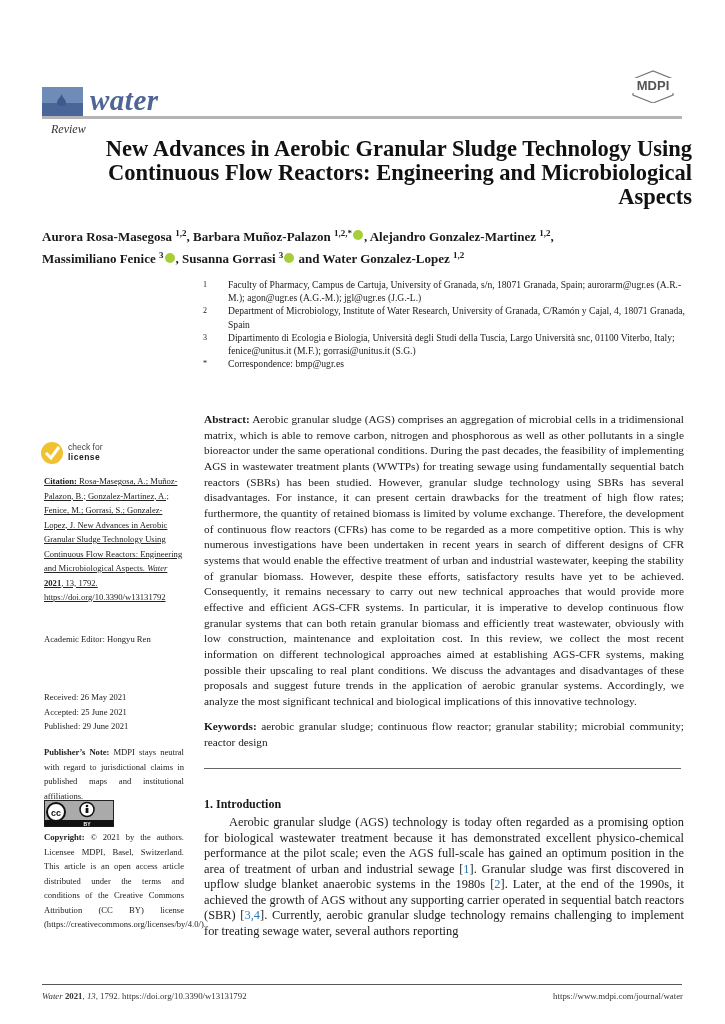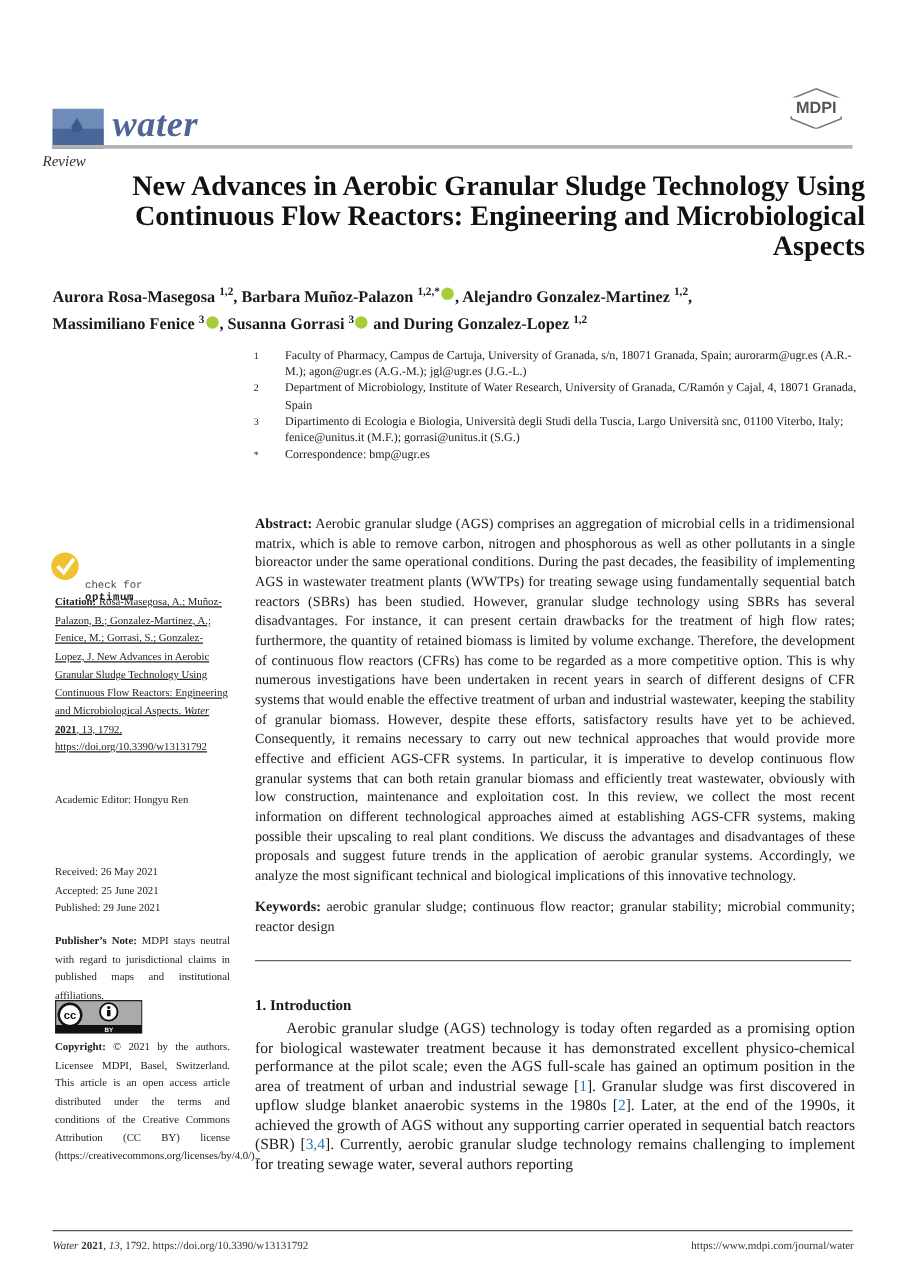--- a/index.html
+++ b/index.html
@@ -8,41 +8,41 @@
   .abs { position: absolute; }
 
   
   .logo-box { left: 42px; top: 87px; width: 41px; height: 32px; background: #6f8bb8; overflow: hidden; }
   .logo-box .wave { position: absolute; left: 0; top: 16px; width: 41px; height: 16px; background: #4a6699; }
   .logo-box .drop { position: absolute; left: 15px; top: 7px; width: 9px; height: 12px; }
   .journal-name { left: 90px; top: 84px; font-size: 29px; font-style: italic; font-weight: bold; color: #4f6596; letter-spacing: 0.5px; }
   .mdpi-logo { left: 627px; top: 67px; width: 52px; height: 36px; }
   .header-rule { left: 42px; top: 116px; width: 640px; height: 3px; background: #b4b4b4; }
 
-  .article-type { left: 34px; top: 122px; font-size: 12px; font-style: italic; color: #333; }
+  .article-type { left: 51px; top: 122px; font-size: 12px; font-style: italic; color: #333; }
   .title { left: 42px; top: 137px; width: 650px; font-size: 22.5px; font-weight: bold; line-height: 24px; color: #111; text-align: right; }
   .authors { left: 42px; top: 224px; width: 650px; font-size: 13px; font-weight: bold; line-height: 18px; }
   .authors sup { font-size: 9px; font-weight: bold; }
   .orcid { display: inline-block; width: 10px; height: 10px; border-radius: 50%; background: #a6ce39; vertical-align: 1px; margin: 0 1px; }
 
   .affils { left: 200px; top: 278px; width: 490px; font-size: 9.6px; line-height: 13.2px; }
   .affil-row { display: flex; }
   .affil-mark { width: 25px; flex: none; font-size: 8px; padding-left: 3px; }
   .affil-text { flex: 1; }
 
   .abstract { left: 204px; top: 388px; width: 480px; font-size: 11.3px; line-height: 15.65px; text-align: justify; margin-top: 24px; }
   .keywords { left: 204px; top: 719px; width: 480px; font-size: 11.3px; line-height: 15.65px; text-align: justify; }
   .mid-rule { left: 204px; top: 768px; width: 477px; height: 1px; background: #666; }
   .section-head { left: 204px; top: 797px; font-size: 12px; font-weight: bold; }
   .intro { left: 204px; top: 815px; width: 480px; font-size: 12.4px; line-height: 15.5px; text-align: justify; text-indent: 25px; }
   .ref { color: #2a7bb5; }
 
   
   .cfu { left: 40px; top: 441px; width: 90px; height: 26px; }
-  .cfu-text { position: absolute; left: 28px; top: 1px; font-family: Liberation Mono, monospace; font-size: 8.5px; line-height: 10px; color: #444; margin-top: 21px; }
+  .cfu-text { position: absolute; left: 28px; top: 1px; font-family: Liberation Sans, sans-serif; font-size: 8.5px; line-height: 10px; color: #444; }
   .cfu-text b { letter-spacing: 0.5px; color: #222; }
   .side { left: 44px; width: 140px; font-size: 8.6px; line-height: 14.5px; color: #222; }
   .side-citation { top: 474px; text-decoration: underline; }
   .side-editor { top: 632px; }
   .side-dates { top: 690px; }
   .side-note { top: 723px; text-align: justify; }
   .side-copy { top: 830px; text-align: justify; }
 
   .footer-rule { left: 42px; top: 984px; width: 640px; height: 1px; background: #555; }
   .footer-left { left: 42px; top: 991px; font-size: 8.8px; color: #333; }
@@ -68,21 +68,21 @@
 <div class="abs article-type">Review</div>
 <div class="abs title">New Advances in Aerobic Granular Sludge Technology Using Continuous Flow Reactors: Engineering and Microbiological Aspects</div>
 
 <div class="abs authors">
   <span>Aurora Rosa-Masegosa</span>&nbsp;<sup>1,2</sup>,
   <span>Barbara Muñoz-Palazon</span>&nbsp;<sup>1,2,*</sup><span class="orcid"></span>,
   <span>Alejandro Gonzalez-Martinez</span>&nbsp;<sup>1,2</sup>,<br>
   <span>Massimiliano Fenice</span>&nbsp;<sup>3</sup><span class="orcid"></span>,
   <span>Susanna Gorrasi</span>&nbsp;<sup>3</sup><span class="orcid"></span>
   <span>and</span>
-  <span>During Gonzalez-Lopez</span>&nbsp;<sup>1,2</sup>
+  <span>Water Gonzalez-Lopez</span>&nbsp;<sup>1,2</sup>
 </div>
 
 <div class="abs affils">
   <div class="affil-row">
     <span class="affil-mark">1</span>
     <span class="affil-text">Faculty of Pharmacy, Campus de Cartuja, University of Granada, s/n, 18071 Granada, Spain; aurorarm@ugr.es (A.R.-M.); agon@ugr.es (A.G.-M.); jgl@ugr.es (J.G.-L.)</span>
   </div>
   <div class="affil-row">
     <span class="affil-mark">2</span>
     <span class="affil-text">Department of Microbiology, Institute of Water Research, University of Granada, C/Ramón y Cajal, 4, 18071 Granada, Spain</span>
@@ -111,21 +111,21 @@
 <div class="abs section-head">1. Introduction</div>
 <div class="abs intro"><span>Aerobic granular sludge (AGS) technology is today often regarded as a promising option for biological wastewater treatment because it has demonstrated excellent physico-chemical performance at the pilot scale; even the AGS full-scale has gained an optimum position in the area of treatment of urban and industrial sewage [</span><a class="ref">1</a><span>]. Granular sludge was first discovered in upflow sludge blanket anaerobic systems in the 1980s [</span><a class="ref">2</a><span>]. Later, at the end of the 1990s, it achieved the growth of AGS without any supporting carrier operated in sequential batch reactors (SBR) [</span><a class="ref">3,4</a><span>]. Currently, aerobic granular sludge technology remains challenging to implement for treating sewage water, several authors reporting</span></div>
 
 <div class="abs cfu">
   <svg width="24" height="24" viewBox="0 0 24 24" style="position:absolute;left:0;top:0">
     <circle cx="12" cy="12" r="11" fill="#f0c232"></circle>
     <polyline points="6,12 11,17 19,6" fill="none" stroke="#fff" stroke-width="3"></polyline>
   </svg>
   <div class="cfu-text">
     <span>check for</span><br>
-    <b>optimum</b>
+    <b>license</b>
   </div>
 </div>
 
 <div class="abs side side-citation">
   <b>Citation:</b>
   <span>Rosa-Masegosa, A.; Muñoz-Palazon, B.; Gonzalez-Martinez, A.; Fenice, M.; Gorrasi, S.; Gonzalez-Lopez, J. New Advances in Aerobic Granular Sludge Technology Using Continuous Flow Reactors: Engineering and Microbiological Aspects.</span>
   <i>Water</i>
   <b>2021</b><span>, 13, 1792. https://doi.org/10.3390/w13131792</span>
 </div>
 

